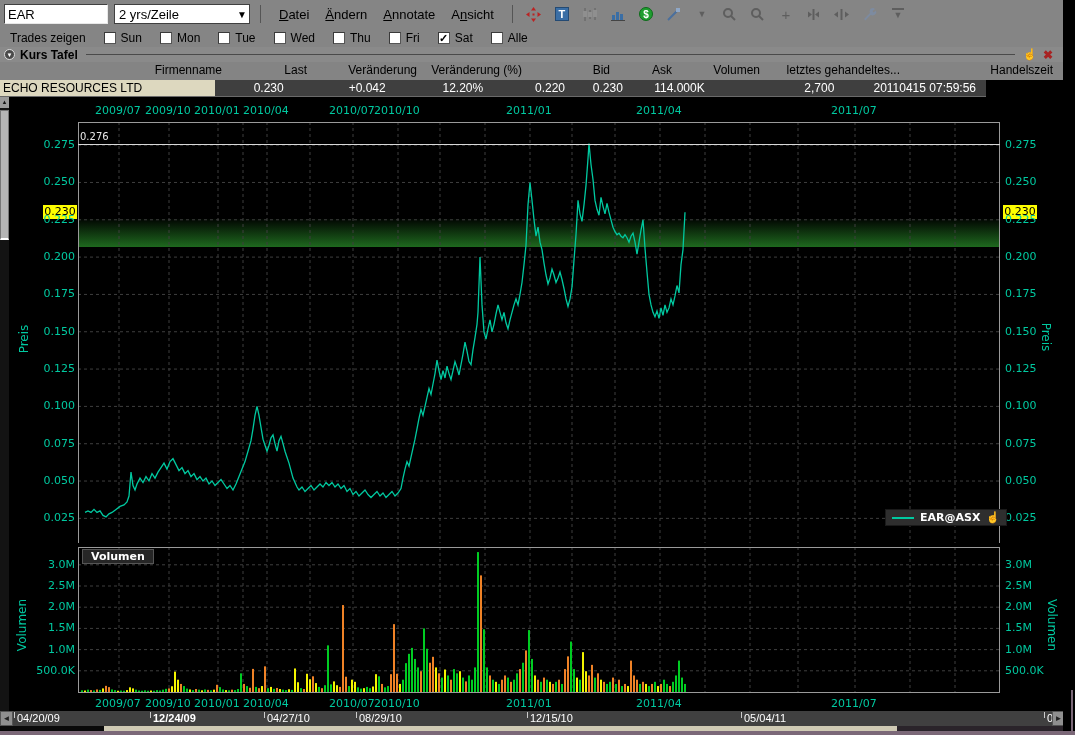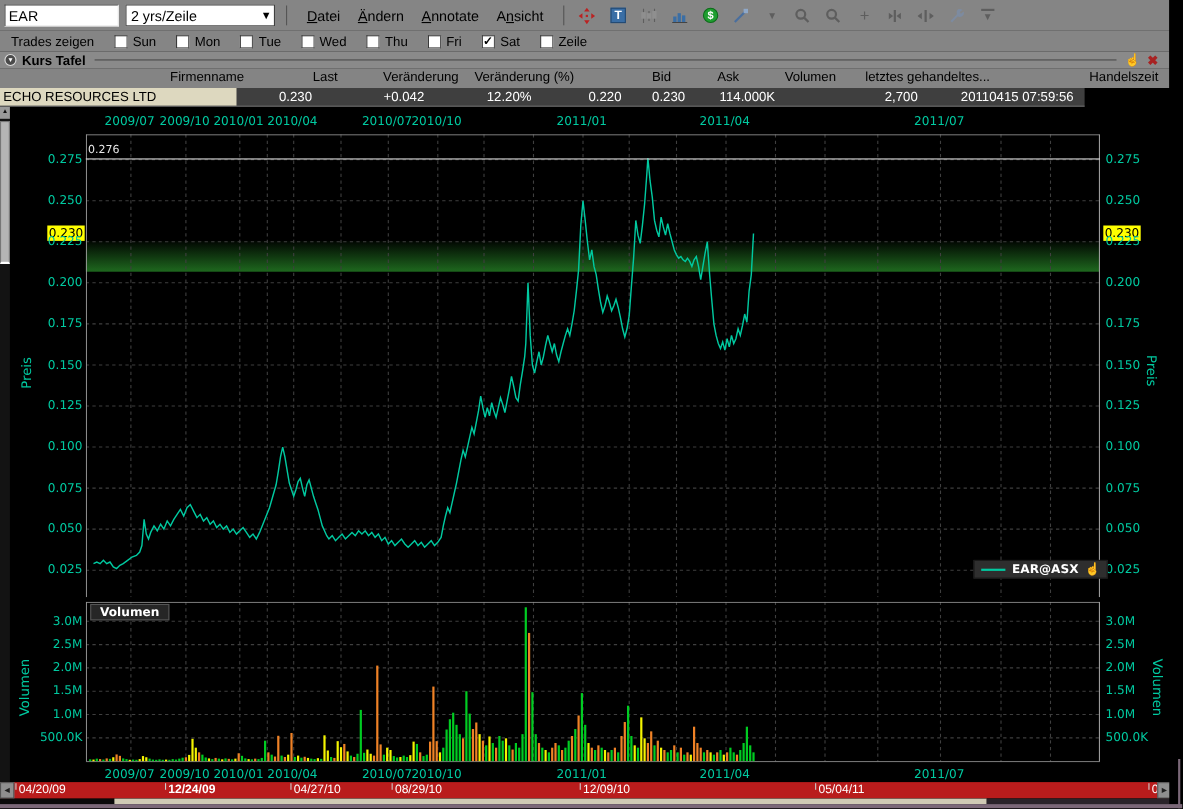--- a/index.html
+++ b/index.html
@@ -55,21 +55,21 @@
   #legend { background:#2e2e2e; border:1px solid #1a1a1a; height:17px; display:flex; align-items:center; padding:0 6px; gap:6px; }
   #legend-line { width:22px; height:2px; background:#00c9a0; }
   #legend-text { color:#fff; font-size:11px; font-weight:bold; font-family:"DejaVu Sans", sans-serif; }
   #legend-hand { color:#9ab0d8; font-size:11px; }
   #volbox { background:#262626; border:1px solid #555; color:#fff; font-weight:bold; font-size:11px; font-family:"DejaVu Sans", sans-serif; padding:0 8px; height:15px; line-height:14px; }
 
   
   #vscroll { left:0; top:97px; width:9px; height:629px; background:#131313; }
   #vscroll-up { left:0; top:97px; width:9px; height:11px; background:#9a9a9a; color:#111; font-size:6px; text-align:center; line-height:11px; }
   #vscroll-thumb { left:0; top:110px; width:9px; height:130px; background:#b5b5b5; border:1px solid #777; border-bottom:2px solid #fff; }
-  #date-row { left:0; top:711px; width:1066px; height:15px; background:#b91c1c; color:#fff; font-size:11px; }
+  #date-row { left:0; top:711px; width:1066px; height:15px; background:#404040; color:#fff; font-size:11px; }
   .date-item { position:absolute; top:1px; display:flex; }
   .date-tick { width:1px; height:6px; background:#ccc; margin-right:2px; }
   .sb-btn { position:absolute; width:13px; height:15px; background:#8f8f8f; border:1px solid #555; color:#222; font-size:8px; text-align:center; line-height:13px; }
   #hscroll { left:0; top:726px; width:1066px; height:5px; background:#0a0a0a; }
   #hscroll-thumb { left:104px; top:726px; width:793px; height:5px; background:#cfcab4; }
   #hscroll-right { left:897px; top:726px; width:169px; height:5px; background:#2a242a; }
   #bottom-border { left:0; top:731px; width:1075px; height:4px; background:#7b6878; }
   #right-strip { left:1063px; top:0; width:12px; height:735px; background:#000; }
   #right-border { left:1071px; top:690px; width:2px; height:45px; background:#7b6878; }
 </style>
@@ -207,21 +207,21 @@
         <div class="day-item">
           <div class="checkbox"></div>
           <span>Fri</span>
         </div>
         <div class="day-item">
           <div class="checkbox">✓</div>
           <span>Sat</span>
         </div>
         <div class="day-item">
           <div class="checkbox"></div>
-          <span>Zeile</span>
+          <span>Alle</span>
         </div>
       </div>
   </div>
 
   <div id="kurs-bar" class="abs">
     <span id="collapse-circle">▼</span>
     <span id="kurs-title">Kurs Tafel</span>
     <div id="kurs-line"></div>
     <span id="panel-hand">☝</span>
     <span id="panel-close">✖</span>
@@ -619,21 +619,21 @@
       <div class="date-item" style="left: 264px;">
         <div class="date-tick"></div>
         <span>04/27/10</span>
       </div>
       <div class="date-item" style="left: 356px;">
         <div class="date-tick"></div>
         <span>08/29/10</span>
       </div>
       <div class="date-item" style="left: 527px;">
         <div class="date-tick"></div>
-        <span>12/09/10</span>
+        <span>12/15/10</span>
       </div>
       <div class="date-item" style="left: 741px;">
         <div class="date-tick"></div>
         <span>05/04/11</span>
       </div>
       <div class="date-item" style="left: 1044px;">
         <div class="date-tick"></div>
         <span>0</span>
       </div>
     </div>

